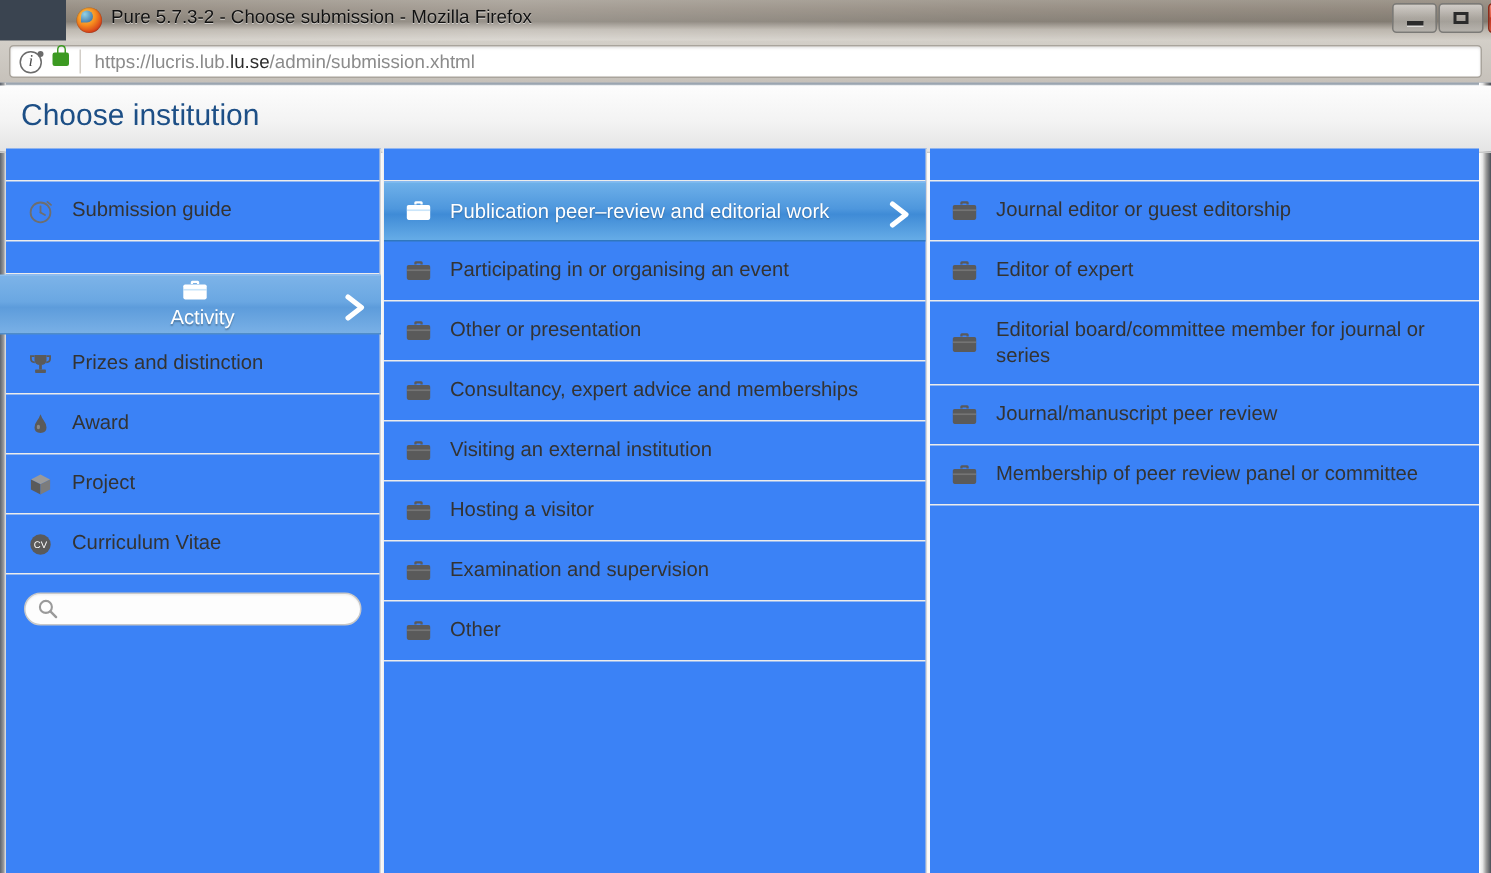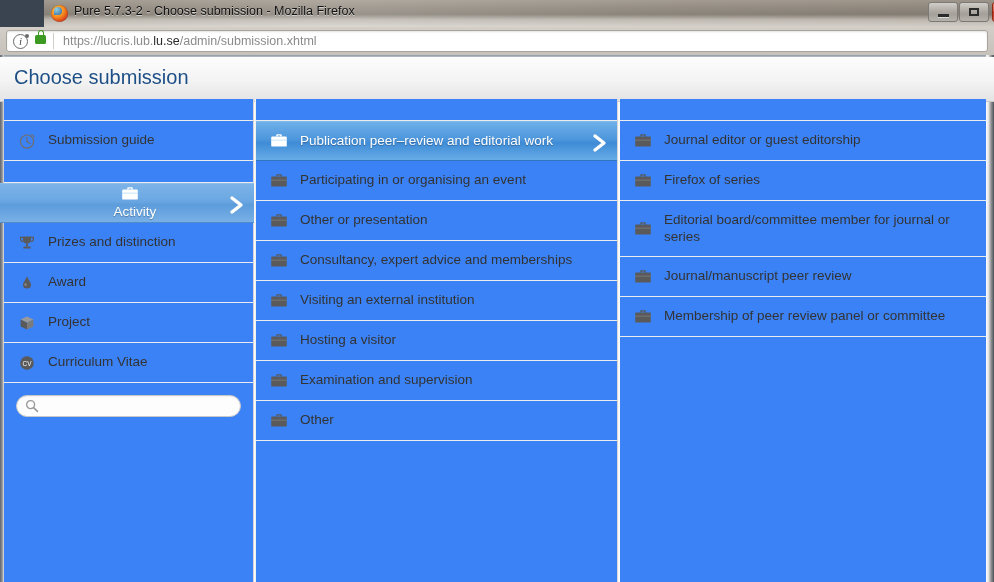--- a/index.html
+++ b/index.html
@@ -314,21 +314,21 @@
       <div id="url-text"><span>https://lucris.lub.</span><span class="dom">lu.se</span><span>/admin/submission.xhtml</span></div>
     </div>
   </div>
 
   <div id="page">
     <div id="page-border-top"></div>
     <div id="left-edge"></div>
     <div id="right-edge"></div>
 
     <div id="header">
-      <div id="page-title">Choose submission</div>
+      <div id="page-title">Choose institution</div>
     </div>
 
     <div class="column" id="col-sidebar">
       <div class="spacer"></div>
       <div class="divider-line"></div>
       <div id="sidebar-rows">
           <div class="row">
             <span class="icn">
               <svg width="18" height="18" viewBox="0 0 18 18">
                 <circle cx="9" cy="9.6" r="6.6" fill="none" stroke="#6e6e6e" stroke-width="1.2"></circle>
@@ -517,21 +517,21 @@
             <span class="label">Journal editor or guest editorship</span>
           </div>
           <div class="row">
             <span class="icn">
               <svg width="20" height="18" viewBox="0 0 20 18">
                 <path d="M7.2 4.4 V3.2 Q7.2 2.2 8.2 2.2 H11.8 Q12.8 2.2 12.8 3.2 V4.4 H11.3 V3.6 H8.7 V4.4 Z" fill="#5a5a5a"></path>
                 <rect x="2.2" y="4.6" width="15.6" height="10" rx="1.2" fill="#5a5a5a"></rect>
                 <rect x="2.2" y="7.6" width="15.6" height="1.1" fill="#8a8a8a" opacity="0.55"></rect>
               </svg>
             </span>
-            <span class="label">Firefox of series</span>
+            <span class="label">Editor of expert</span>
           </div>
           <div class="row two-line">
             <span class="icn">
               <svg width="20" height="18" viewBox="0 0 20 18">
                 <path d="M7.2 4.4 V3.2 Q7.2 2.2 8.2 2.2 H11.8 Q12.8 2.2 12.8 3.2 V4.4 H11.3 V3.6 H8.7 V4.4 Z" fill="#5a5a5a"></path>
                 <rect x="2.2" y="4.6" width="15.6" height="10" rx="1.2" fill="#5a5a5a"></rect>
                 <rect x="2.2" y="7.6" width="15.6" height="1.1" fill="#8a8a8a" opacity="0.55"></rect>
               </svg>
             </span>
             <span class="label">Editorial board/committee member for journal or series</span>

